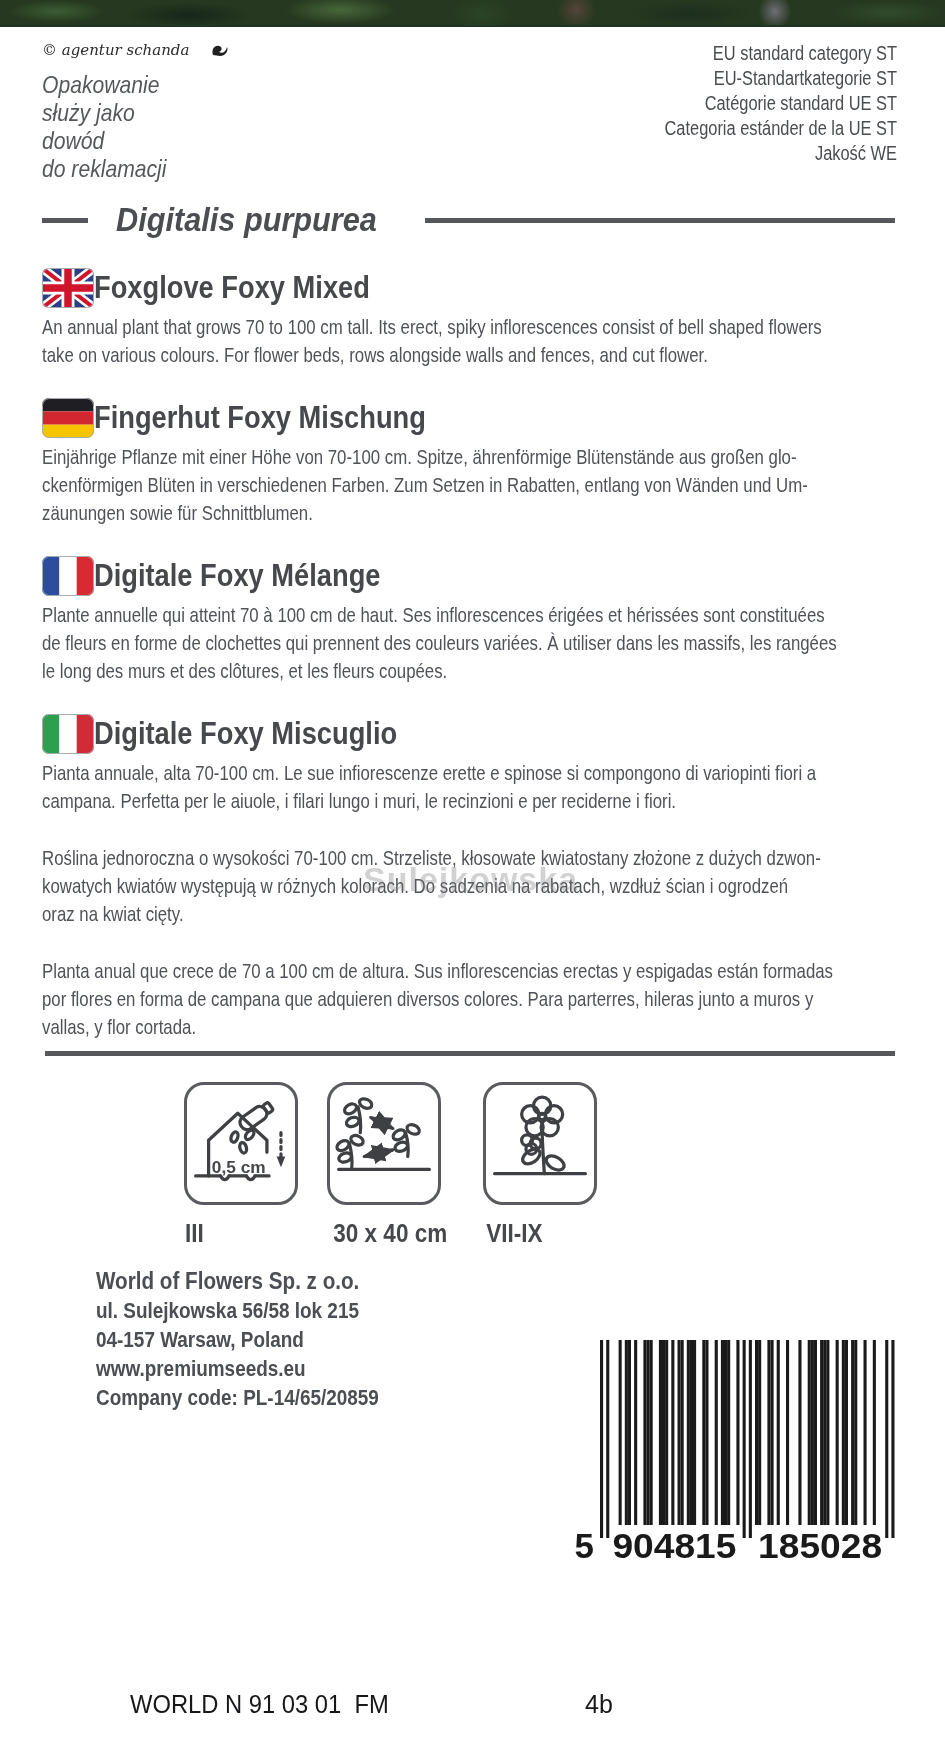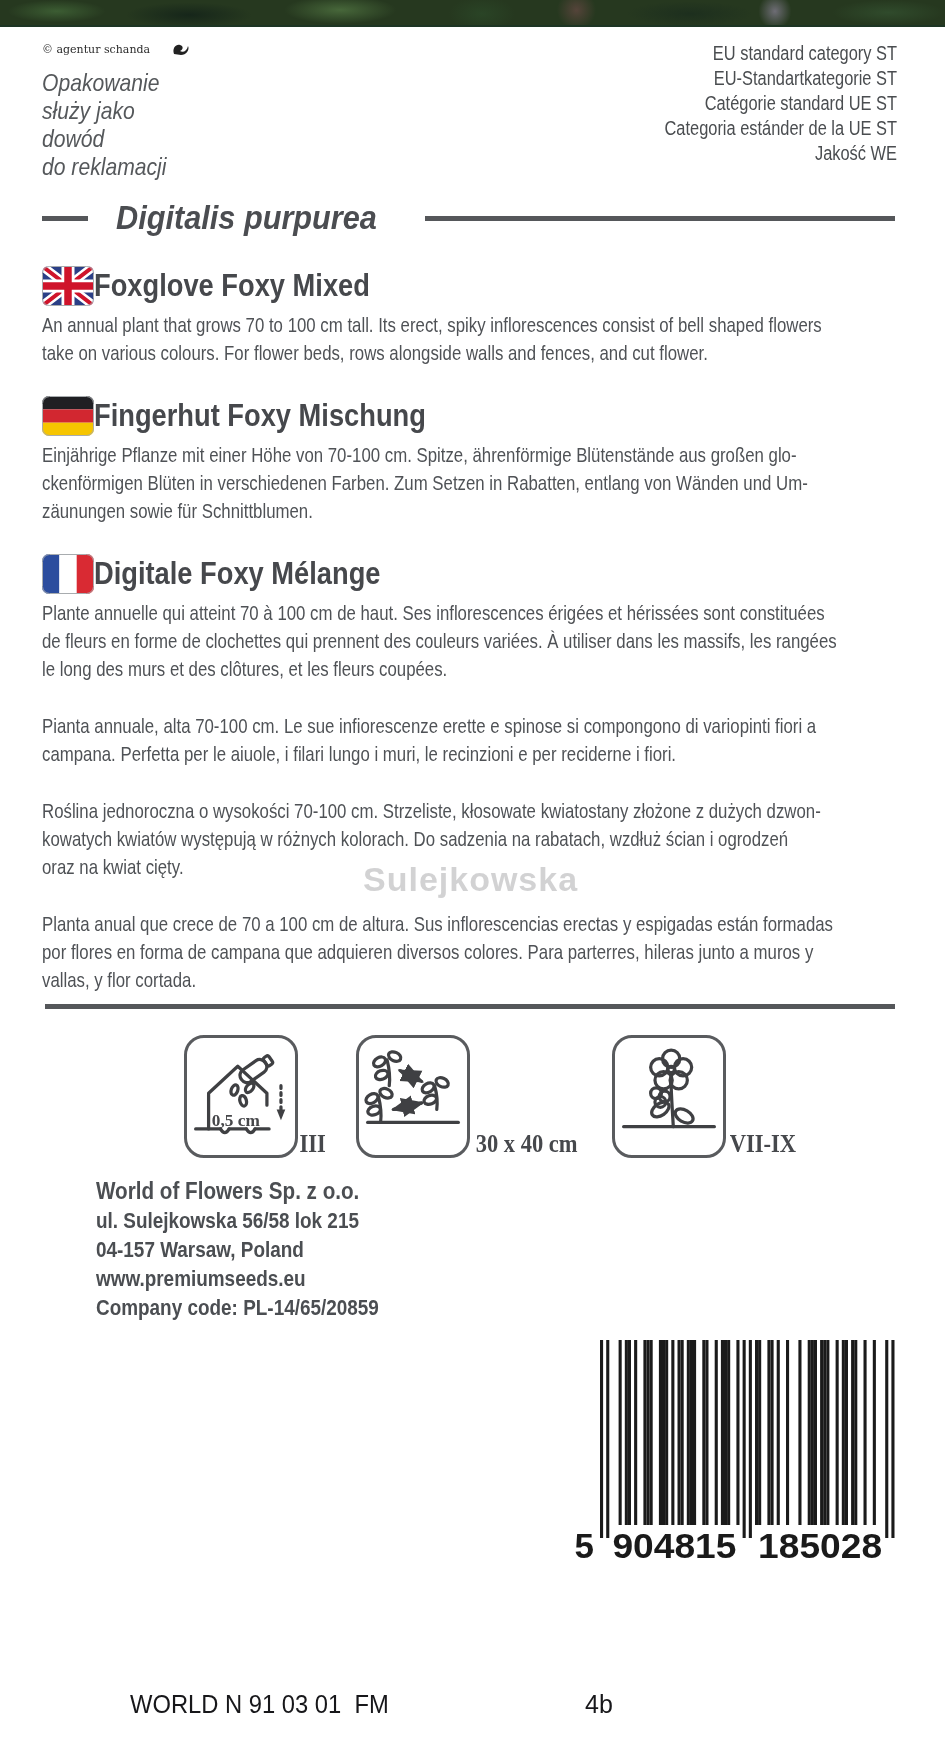--- a/index.html
+++ b/index.html
@@ -18,21 +18,21 @@
       radial-gradient(46px 24px at 51% 55%, #2a4426 0%, rgba(42,68,38,0) 72%),
       radial-gradient(26px 26px at 61% 40%, #55443a 0%, rgba(85,68,58,0) 75%),
       radial-gradient(90px 18px at 73% 55%, #1d2f1e 0%, rgba(29,47,30,0) 70%),
       radial-gradient(22px 24px at 82% 45%, #6e6d75 0%, rgba(110,109,117,0) 75%),
       radial-gradient(80px 18px at 94% 50%, #304b2c 0%, rgba(48,75,44,0) 70%);
     border-bottom:2px solid #1d3524;
   }
   
   .header-row{display:flex;justify-content:space-between;padding:14px 48px 0 42px;}
   .credit{display:flex;align-items:center;gap:21px;font-family:"DejaVu Serif",serif;
-    font-size:11px;color:#2b2b2b;}
+    font-style:italic;font-size:15px;color:#2b2b2b;}
   .note-block{margin-top:12px;font-style:italic;font-size:24px;line-height:28px;color:#55585b;
     white-space:pre-line;transform:scaleX(0.88);transform-origin:0 0;}
   .eu-block{width:520px;text-align:right;font-size:20px;line-height:25px;color:#4a4d50;
     white-space:pre-line;transform:scaleX(0.82);transform-origin:100% 0;font-weight:500;}
   
   .species-row{display:flex;align-items:center;gap:28px;padding:0 50px 0 42px;margin-top:18px;}
   .rule{height:5px;background:#55575a;}
   .rule-l{width:46px;}
   .rule-r{flex:1;}
   .species-title{font-size:33px;font-weight:bold;font-style:italic;color:#4b4d51;
@@ -43,21 +43,21 @@
   .sec-head{display:flex;align-items:center;}
   .flag{width:52px;height:40px;flex:0 0 auto;display:block;}
   .sec-title{margin:0;font-size:31px;font-weight:bold;color:#46484c;white-space:nowrap;
     transform:scaleX(0.88);transform-origin:0 50%;}
   .sec-body{margin-top:5px;font-size:21px;line-height:28px;color:#4f5256;
     white-space:pre-line;width:1070px;transform:scaleX(0.80);transform-origin:0 0;}
   
   .divider{height:5px;background:#55575a;margin:10px 50px 0 45px;}
   
   .picto-row{display:flex;gap:29px;margin:26px 0 0 184px;}
-  .picto{display:flex;flex-direction:row;align-items:flex-end;font-family:Liberation Serif, serif;}
+  .picto{display:flex;flex-direction:column;align-items:flex-start;}
   .picto-box{position:relative;width:108px;height:117px;border:3.5px solid #595b5e;border-radius:20px;}
   .picto-box svg{position:absolute;inset:0;width:100%;height:100%;}
   .picto-label{margin-top:14px;font-size:25px;font-weight:bold;color:#46484c;white-space:nowrap;
     transform:scaleX(0.9);}
   .icon-stroke{stroke:#3f4043;stroke-width:3;fill:none;stroke-linecap:round;stroke-linejoin:round;}
   
   .address{margin-top:18px;padding-left:48px;margin-left:48px;}
   .company-name{font-size:24px;font-weight:bold;color:#4b4e52;transform:scaleX(0.86);
     transform-origin:0 0;white-space:nowrap;line-height:30px;}
   .address-lines{font-size:22px;font-weight:bold;color:#4b4e52;line-height:29px;
@@ -168,20 +168,36 @@
           <rect x="0.5" y="0.5" width="51" height="39" rx="7" fill="none" stroke="#a8acaf"></rect>
         </svg>
         <h2 class="sec-title">Digitale Foxy Mélange</h2>
       </div>
       <div class="sec-body">Plante annuelle qui atteint 70 à 100 cm de haut. Ses inflorescences érigées et hérissées sont constituées
 de fleurs en forme de clochettes qui prennent des couleurs variées. À utiliser dans les massifs, les rangées
 le long des murs et des clôtures, et les fleurs coupées.</div>
     </div>
 
     <div class="lang-section">
+      <div class="sec-head">
+        <svg class="flag" viewBox="0 0 52 40">
+          <defs>
+              <clipPath id="rit">
+                <rect width="52" height="40" rx="7"></rect>
+              </clipPath>
+            </defs>
+          <g clip-path="url(#rit)">
+            <rect width="17.4" height="40" fill="#2e9e4f"></rect>
+            <rect x="17.4" width="17.3" height="40" fill="#ffffff"></rect>
+            <rect x="34.7" width="17.3" height="40" fill="#d22b38"></rect>
+          </g>
+          <rect x="0.5" y="0.5" width="51" height="39" rx="7" fill="none" stroke="#a8acaf"></rect>
+        </svg>
+        <h2 class="sec-title">Digitale Foxy Miscuglio</h2>
+      </div>
       <div class="sec-body">Pianta annuale, alta 70-100 cm. Le sue infiorescenze erette e spinose si compongono di variopinti fiori a
 campana. Perfetta per le aiuole, i filari lungo i muri, le recinzioni e per reciderne i fiori.</div>
     </div>
 
     <div class="lang-section">
       <div class="sec-body">Roślina jednoroczna o wysokości 70-100 cm. Strzeliste, kłosowate kwiatostany złożone z dużych dzwon-
 kowatych kwiatów występują w różnych kolorach. Do sadzenia na rabatach, wzdłuż ścian i ogrodzeń
 oraz na kwiat cięty.</div>
     </div>
 

